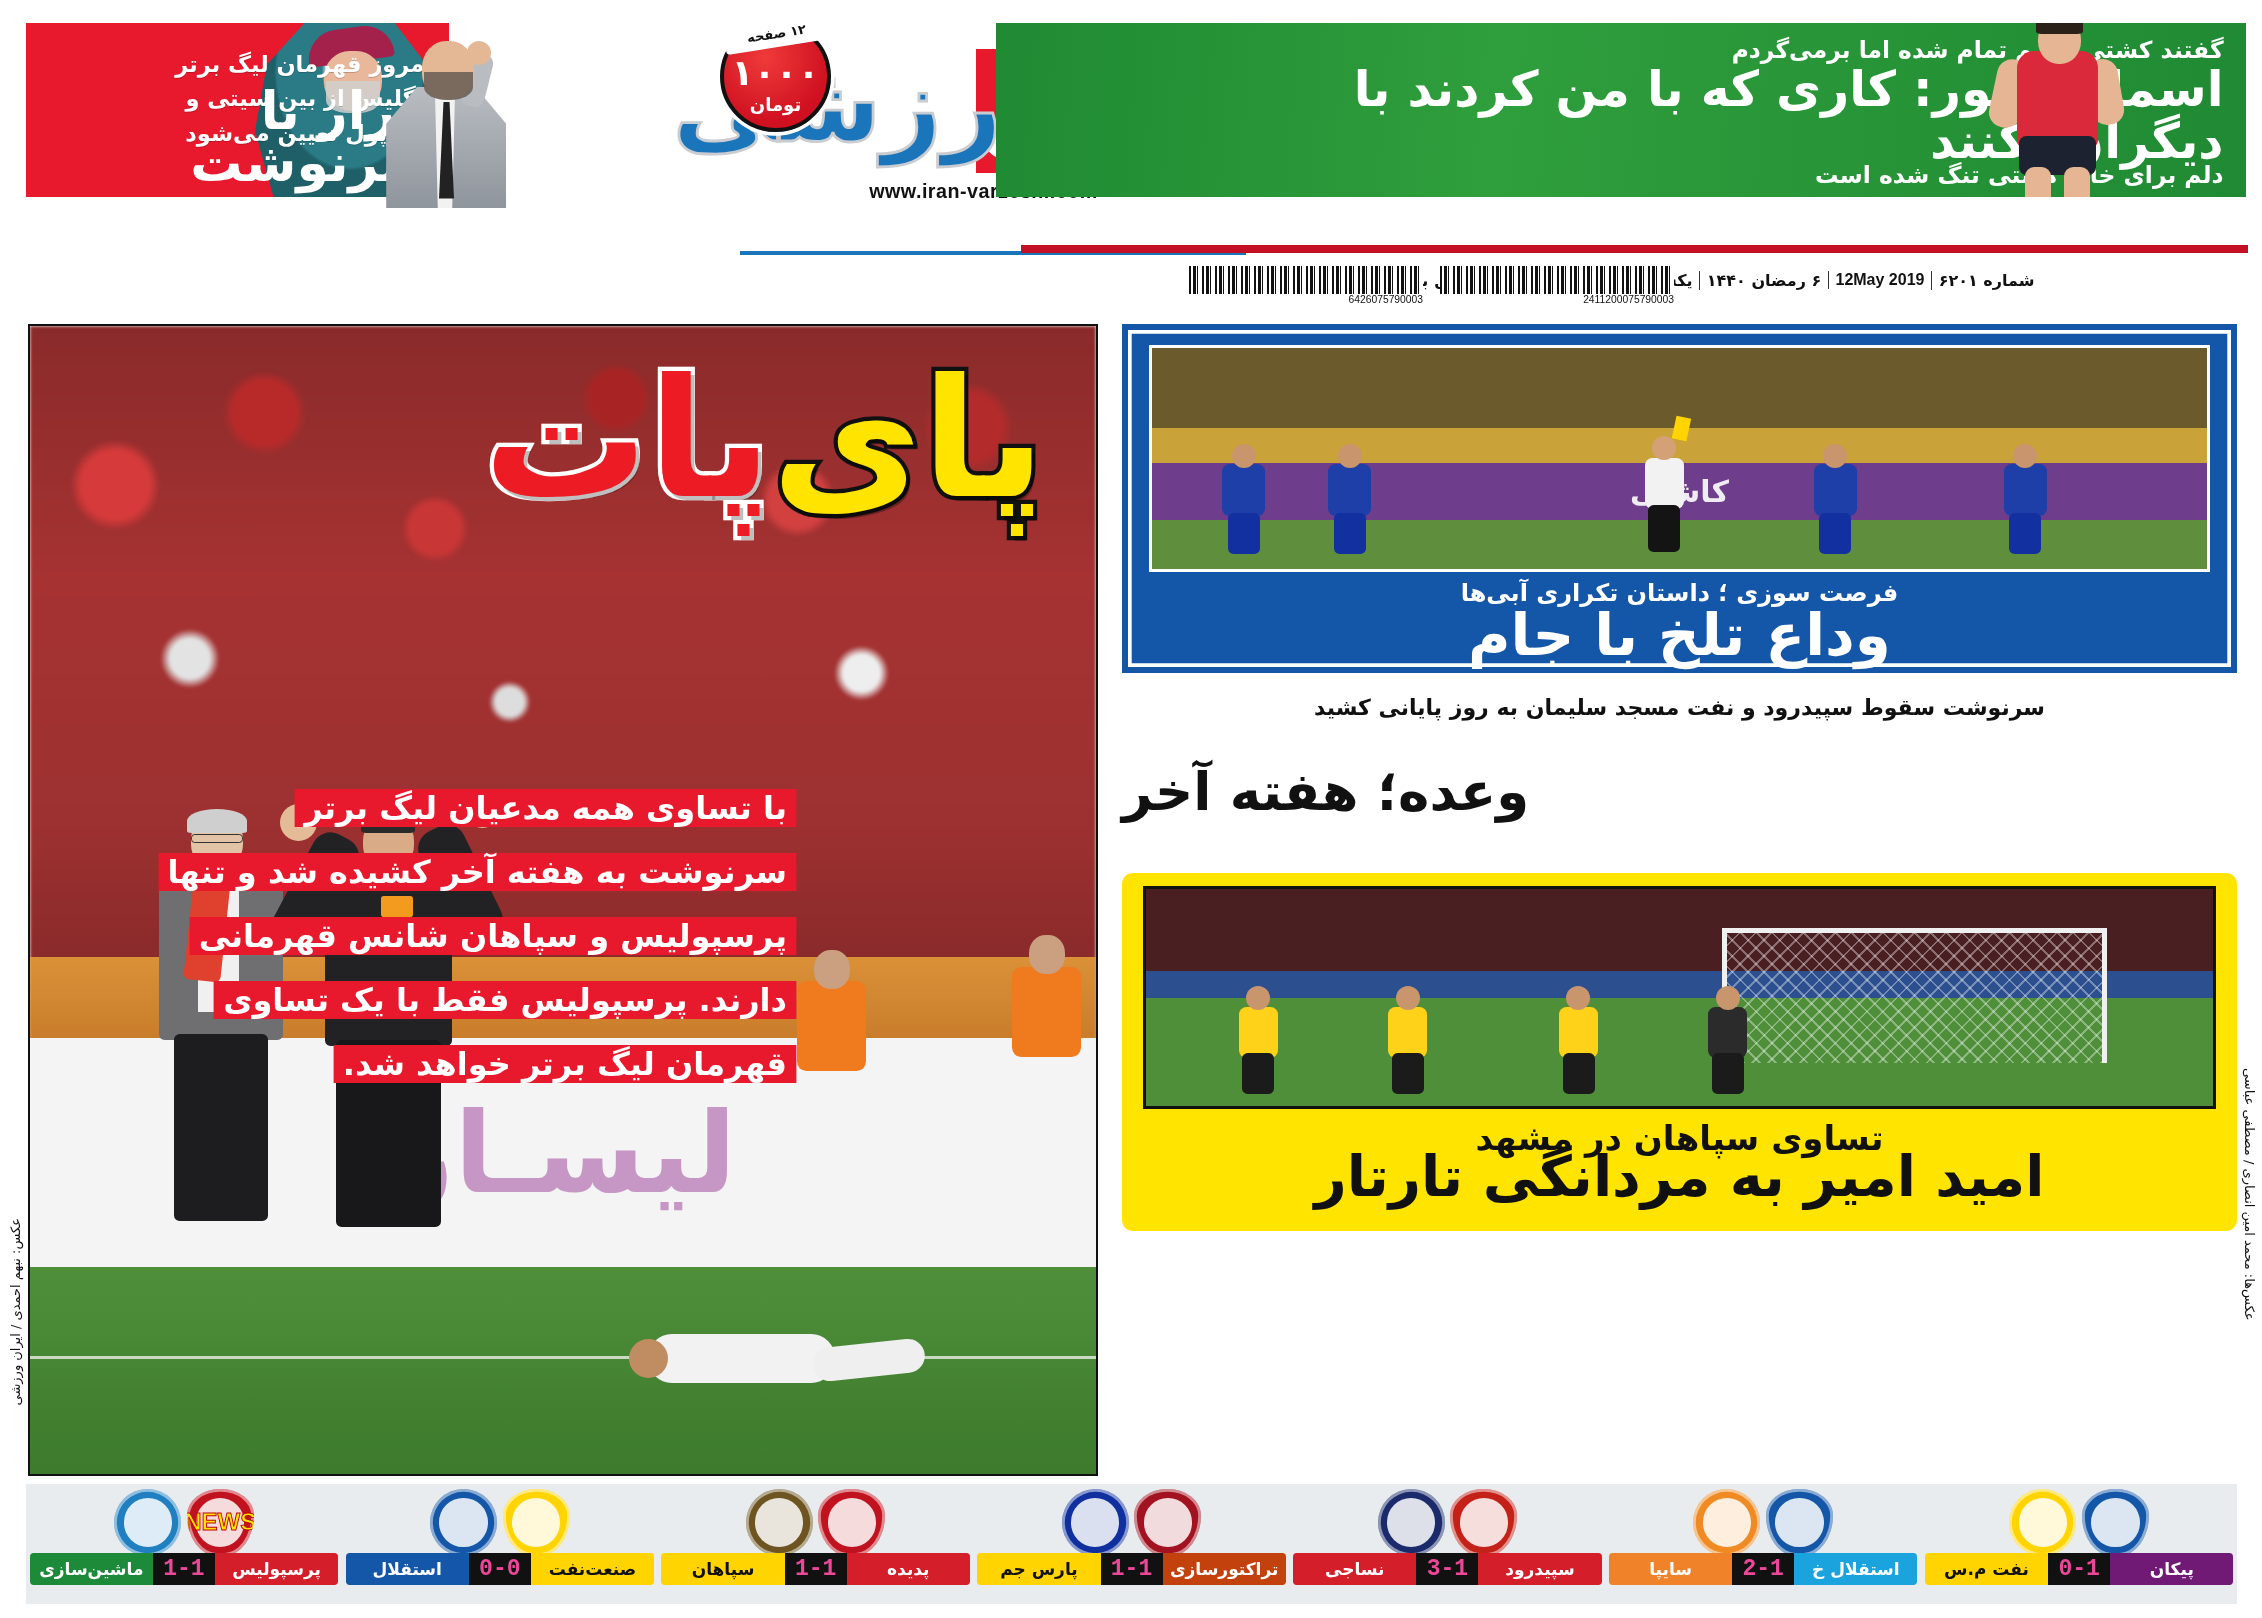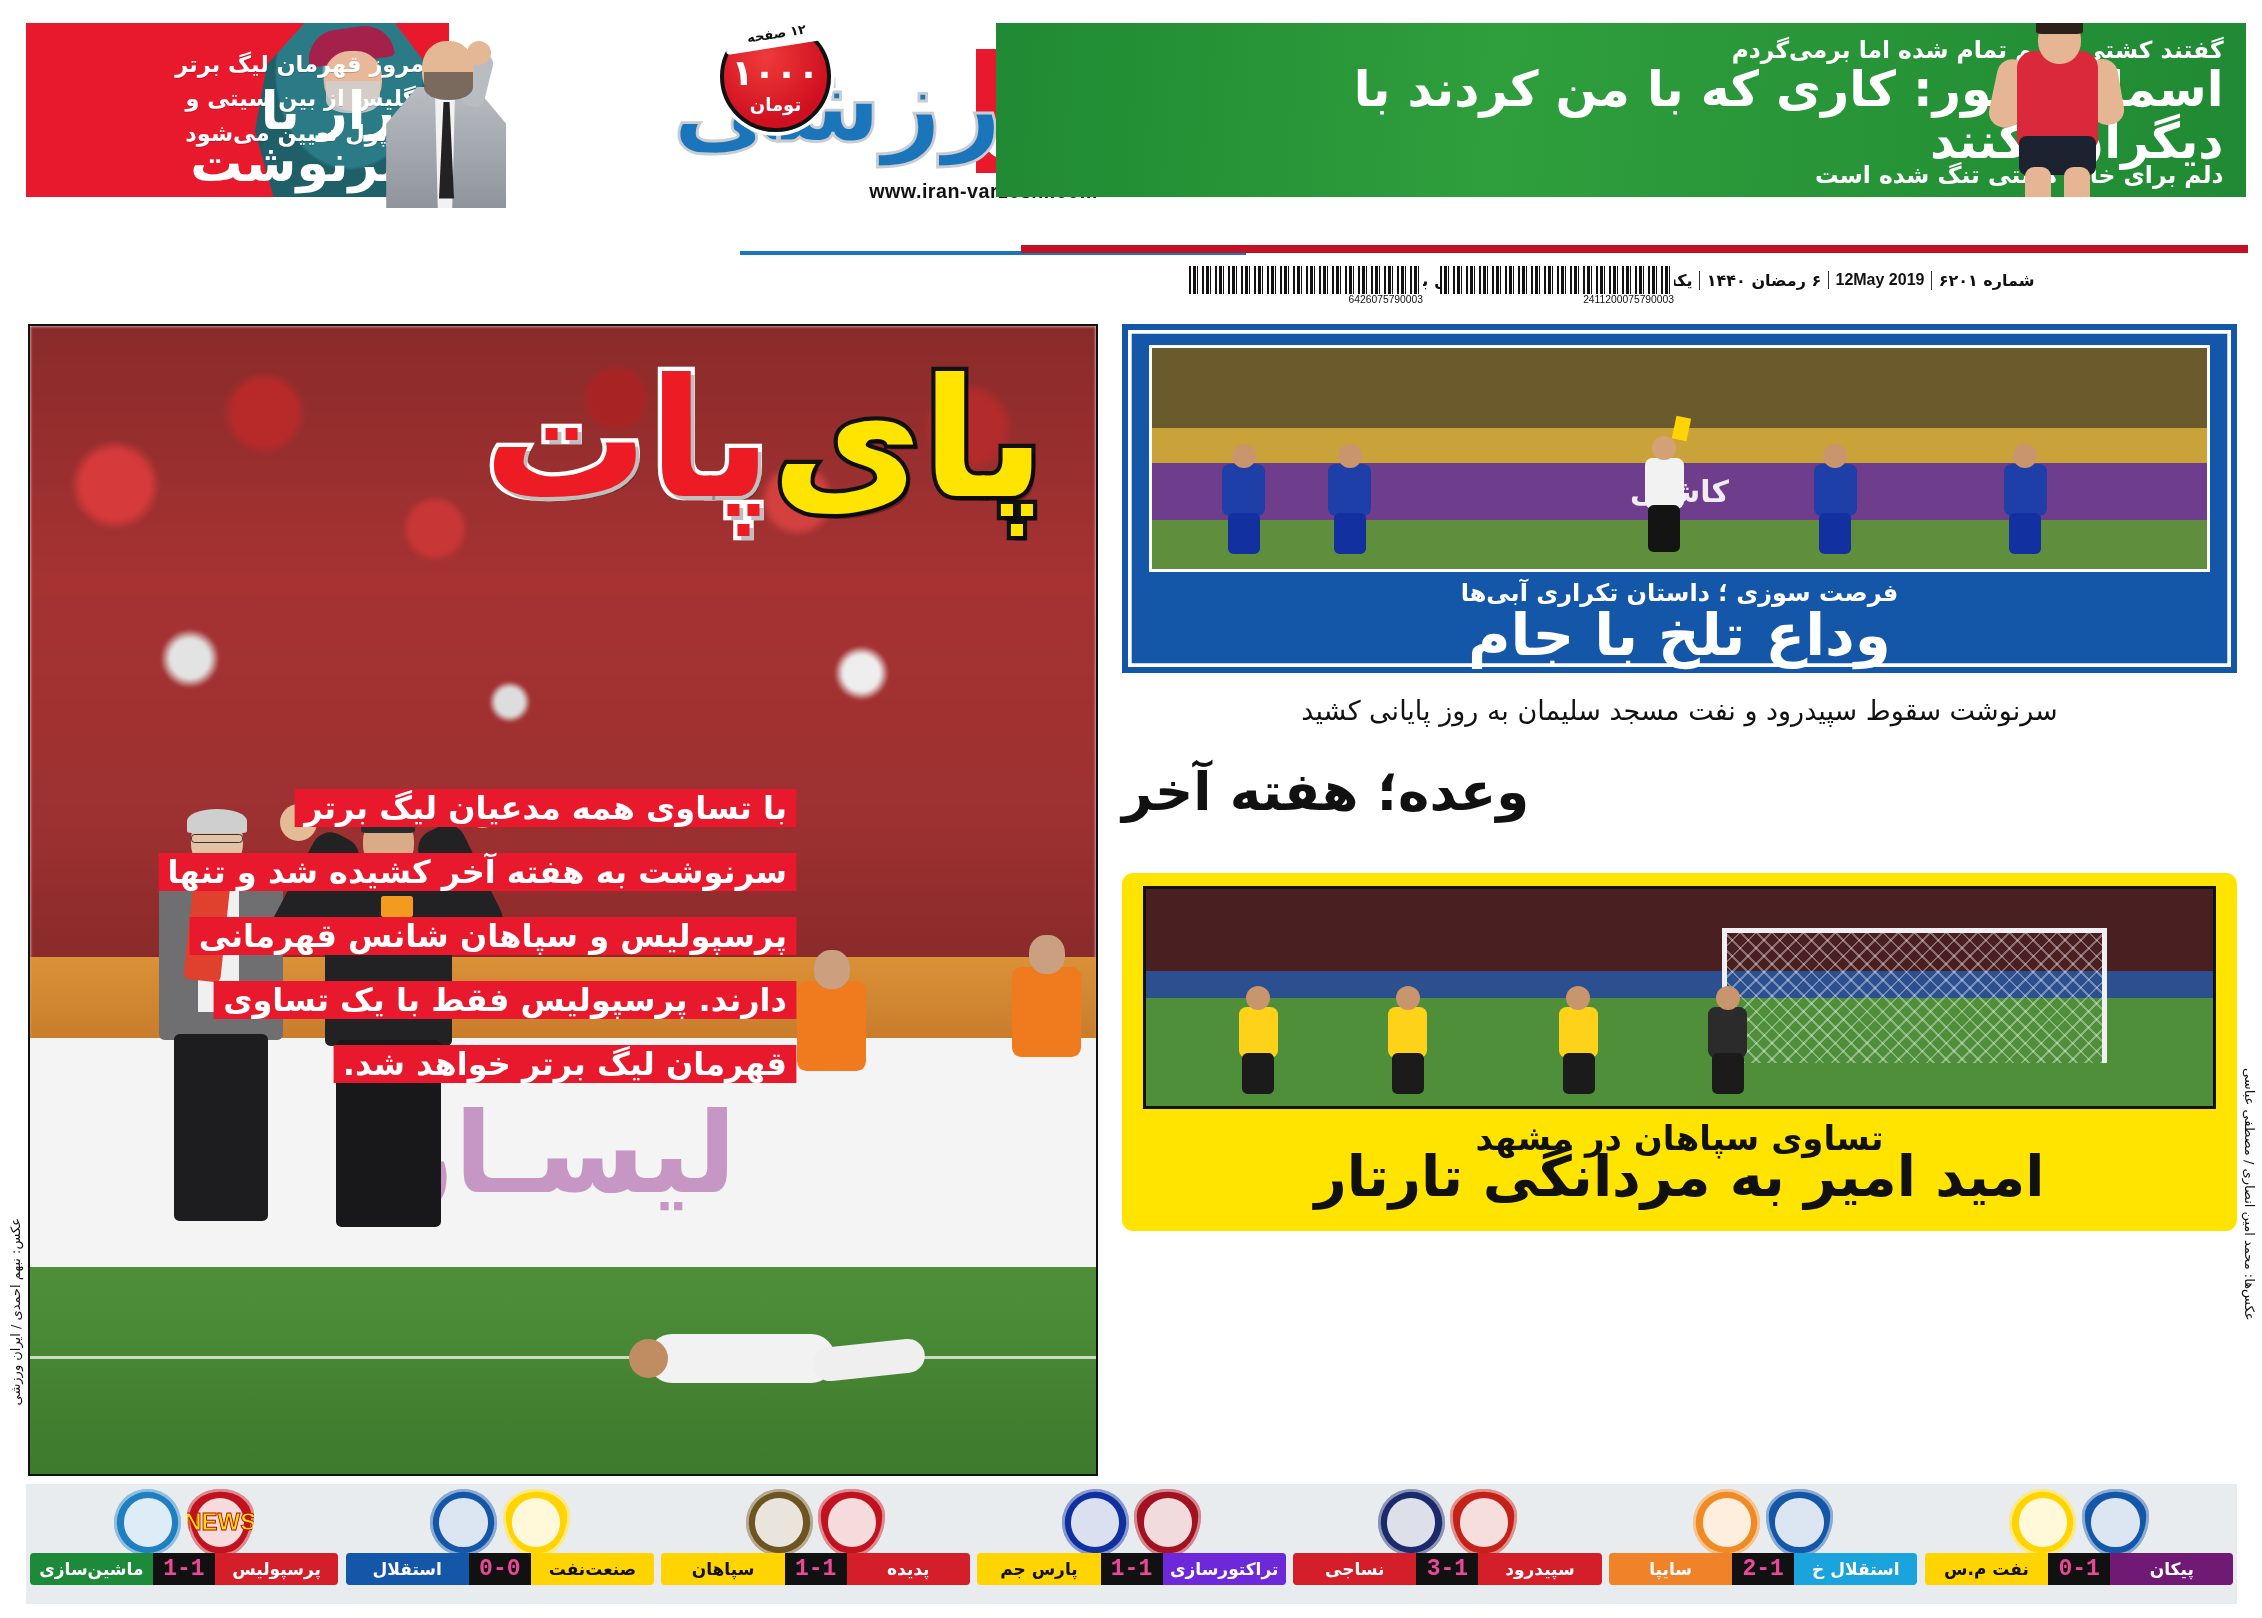--- a/index.html
+++ b/index.html
@@ -340,21 +340,21 @@
     position:absolute;left:22.5px;right:22.5px;top:249px;text-align:center;
     color:#fff;font-size:24px;font-weight:bold;
   }
   .box-blue .ttl{
     position:absolute;left:22.5px;right:22.5px;top:275px;text-align:center;
     color:#fff;font-size:58px;font-weight:bold;line-height:1.05;
   }
 
   .mid-kicker{
     position:absolute;left:0;top:367px;width:1115px;text-align:center;
-    color:#111;font-size:27px;font-weight:normal;line-height:1.5;
+    color:#111;font-size:22px;font-weight:bold;line-height:1.5;
   }
   .mid-title{
     position:absolute;left:0;top:440px;width:1115px;text-align:left;
     color:#111;font-size:53px;font-weight:bold;line-height:1.05;
   }
 
   .box-yellow{
     position:absolute;left:0;top:549px;width:1115px;height:358px;
     background:#ffe400;border-radius:11.2px;
   }
@@ -674,21 +674,21 @@
           <div class="crest" style="background: rgb(16, 48, 160);">
             <div class="c-in"></div>
           </div>
           <div class="crest shield" style="background: rgb(163, 18, 32);">
             <div class="c-in"></div>
           </div>
         </div>
         <div class="scorebar">
           <div class="tm" style="background: rgb(255, 212, 0); color: rgb(17, 17, 17);">پارس جم</div>
           <div class="sc">1-1</div>
-          <div class="tm" style="background: #6d28d9;">تراکتورسازی</div>
+          <div class="tm" style="background: #c2410c;">تراکتورسازی</div>
         </div>
       </div>
       <div class="match">
         <div class="crests">
           <div class="crest" style="background: rgb(27, 42, 107);">
             <div class="c-in"></div>
           </div>
           <div class="crest shield" style="background: rgb(196, 33, 24);">
             <div class="c-in"></div>
           </div>

